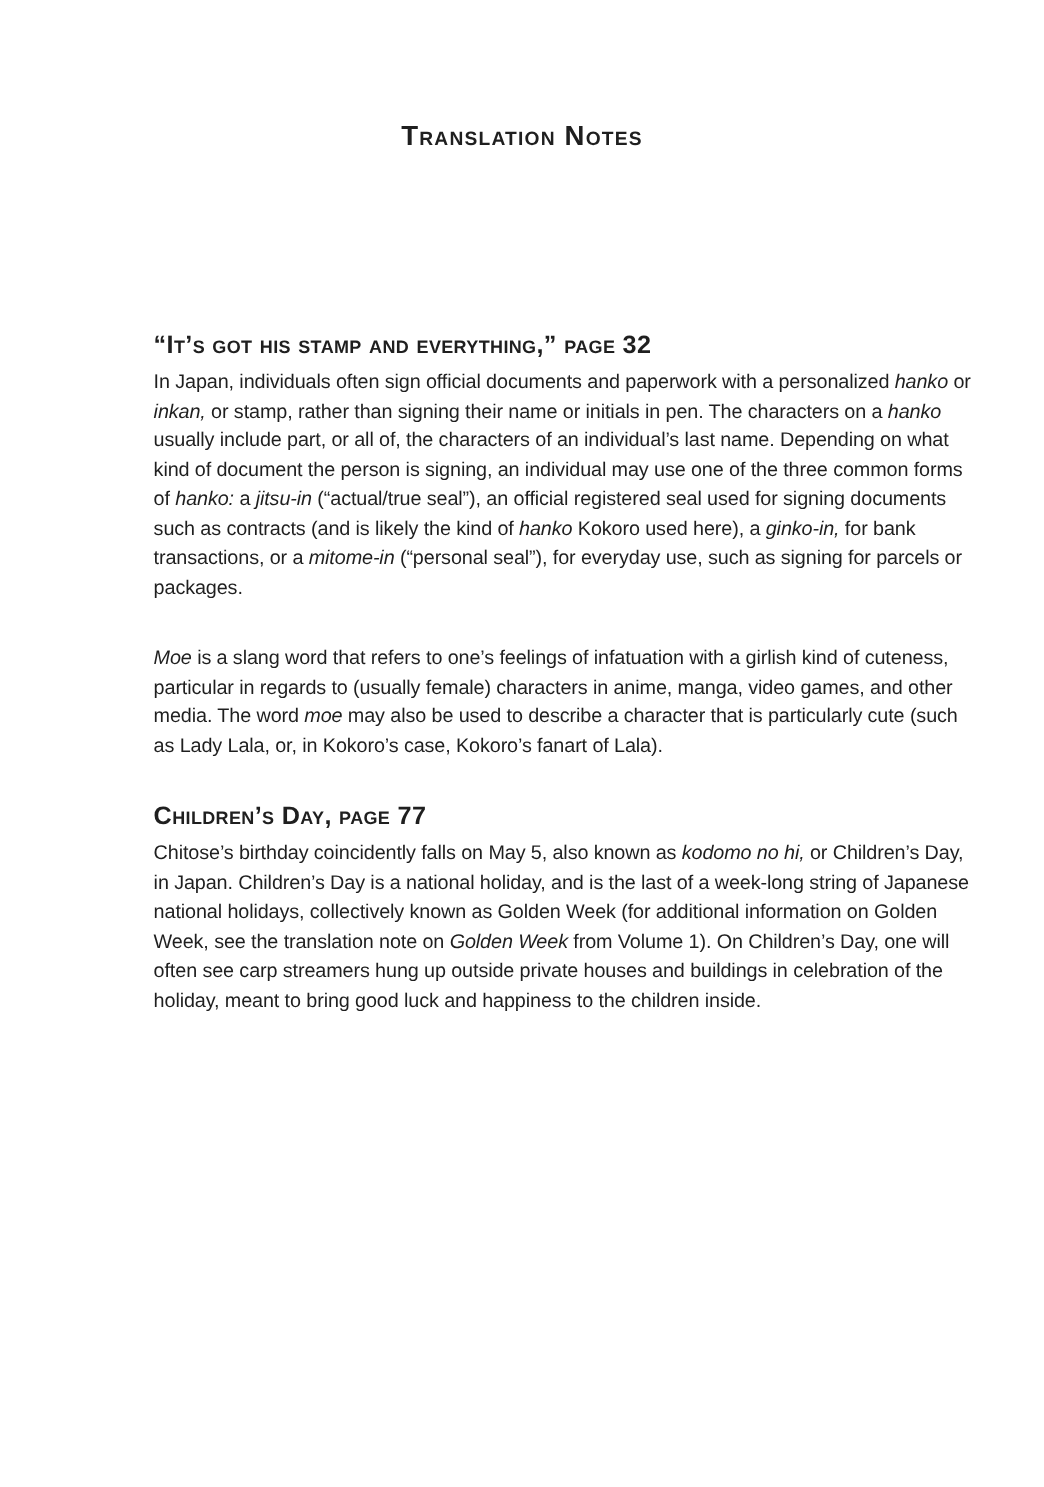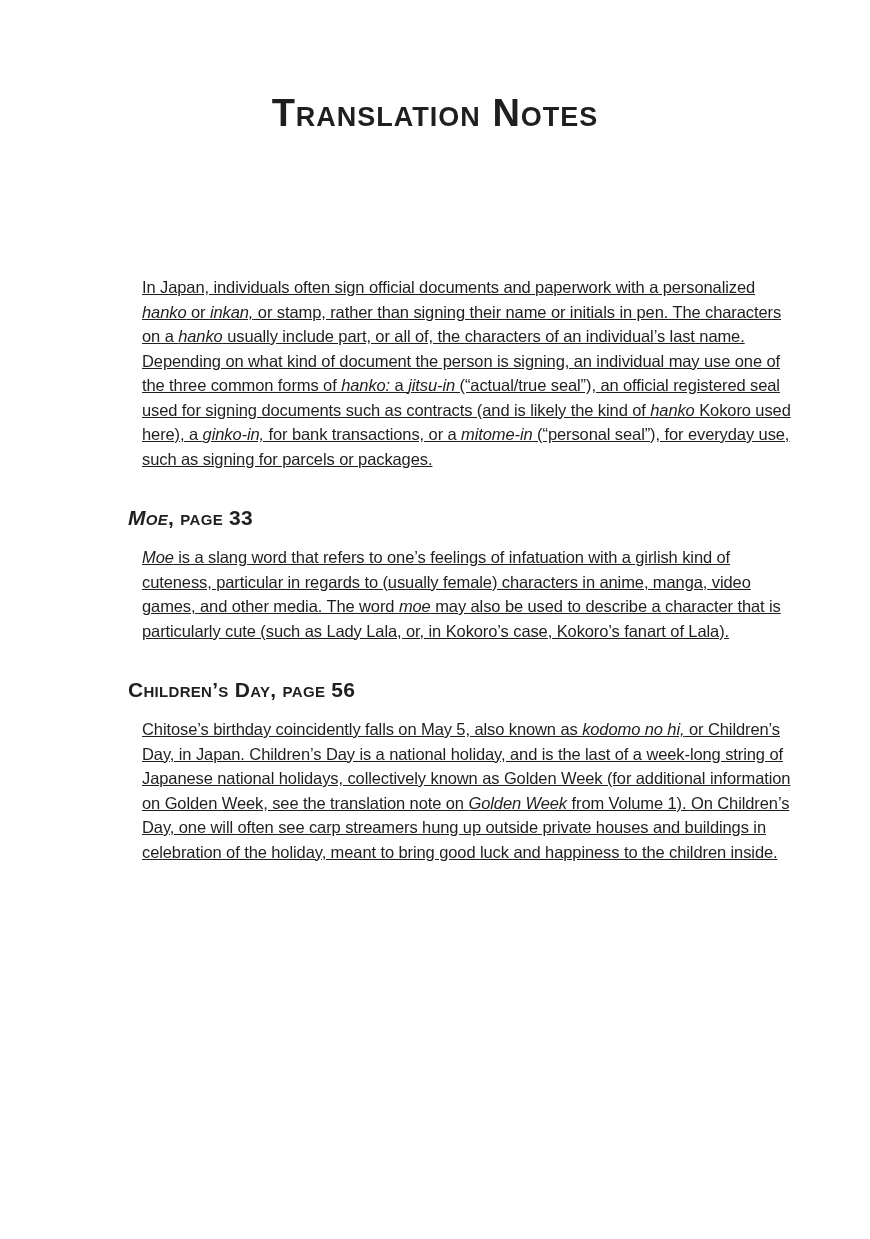--- a/index.html
+++ b/index.html
@@ -16,21 +16,21 @@
     color: #1f1f1f;
     font-family: "Liberation Sans", "DejaVu Sans", sans-serif;
     overflow: hidden;
     box-sizing: border-box;
     padding-top: 93px;
   }
   .page-title {
     text-align: center;
     font-variant: small-caps;
     font-weight: 600;
-    font-size: 38px;
+    font-size: 23px;
     line-height: 40px;
     letter-spacing: 1px;
     margin: 0 0 142px 0;
   }
   .content {
     margin-left: 128px;
     width: 685px;
   }
   .note-section + .note-section {
     margin-top: 34px;
@@ -40,40 +40,39 @@
     font-weight: 700;
     font-size: 21px;
     line-height: 26px;
     letter-spacing: 0.3px;
     margin: 0 0 5px 0;
   }
   .note-paragraph {
     font-size: 16.5px;
     line-height: 24.5px;
     letter-spacing: -0.1px;
-    margin: 14px;
-    text-decoration: underline;
+    margin: 0;
   }
   .ital {
     font-style: italic;
   }
 </style>
 </head>
 <body>
 
 <div class="page">
   <h1 class="page-title">Translation Notes</h1>
   <main class="content">
       <section class="note-section">
+        <h2 class="note-heading"><span>“It’s got his stamp and everything,” page 32</span></h2>
         <p class="note-paragraph"><span>In Japan, individuals often sign official documents and paperwork with a personalized </span><span class="ital">hanko</span><span> or </span><span class="ital">inkan,</span><span> or stamp, rather than signing their name or initials in pen. The characters on a </span><span class="ital">hanko</span><span> usually include part, or all of, the characters of an individual’s last name. Depending on what kind of document the person is signing, an individual may use one of the three common forms of </span><span class="ital">hanko:</span><span> a </span><span class="ital">jitsu-in</span><span> (“actual/true seal”), an official registered seal used for signing documents such as contracts (and is likely the kind of </span><span class="ital">hanko</span><span> Kokoro used here), a </span><span class="ital">ginko-in,</span><span> for bank transactions, or a </span><span class="ital">mitome-in</span><span> (“personal seal”), for everyday use, such as signing for parcels or packages.</span></p>
       </section>
       <section class="note-section">
-        <h2 class="note-heading"><span class="ital">Moe</span><span>, page 33</span></h2>
         <p class="note-paragraph"><span class="ital">Moe</span><span> is a slang word that refers to one’s feelings of infatuation with a girlish kind of cuteness, particular in regards to (usually female) characters in anime, manga, video games, and other media. The word </span><span class="ital">moe</span><span> may also be used to describe a character that is particularly cute (such as Lady Lala, or, in Kokoro’s case, Kokoro’s fanart of Lala).</span></p>
       </section>
       <section class="note-section">
       </section>
       <section class="note-section">
-        <h2 class="note-heading"><span>Children’s Day, page 56</span></h2>
+        <h2 class="note-heading"><span>Children’s Day, page 77</span></h2>
         <p class="note-paragraph"><span>Chitose’s birthday coincidently falls on May 5, also known as </span><span class="ital">kodomo no hi,</span><span> or Children’s Day, in Japan. Children’s Day is a national holiday, and is the last of a week-long string of Japanese national holidays, collectively known as Golden Week (for additional information on Golden Week, see the translation note on </span><span class="ital">Golden Week</span><span> from Volume 1). On Children’s Day, one will often see carp streamers hung up outside private houses and buildings in celebration of the holiday, meant to bring good luck and happiness to the children inside.</span></p>
       </section>
     </main>
 </div>
 
 </body></html>

